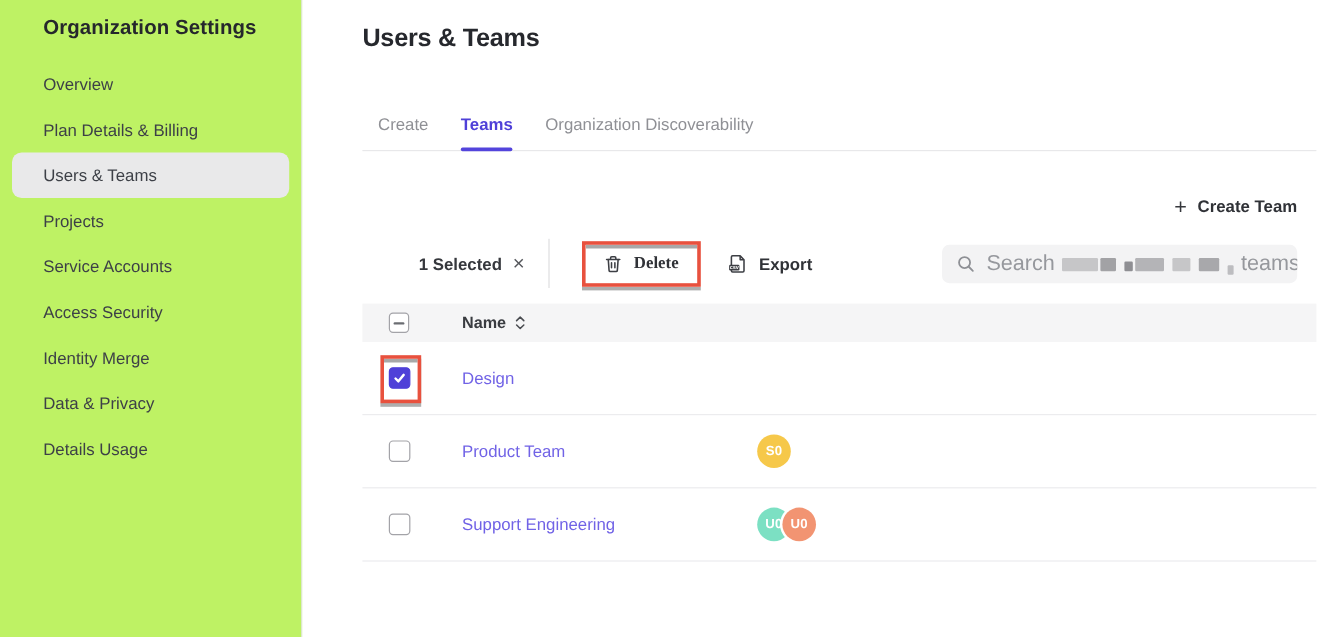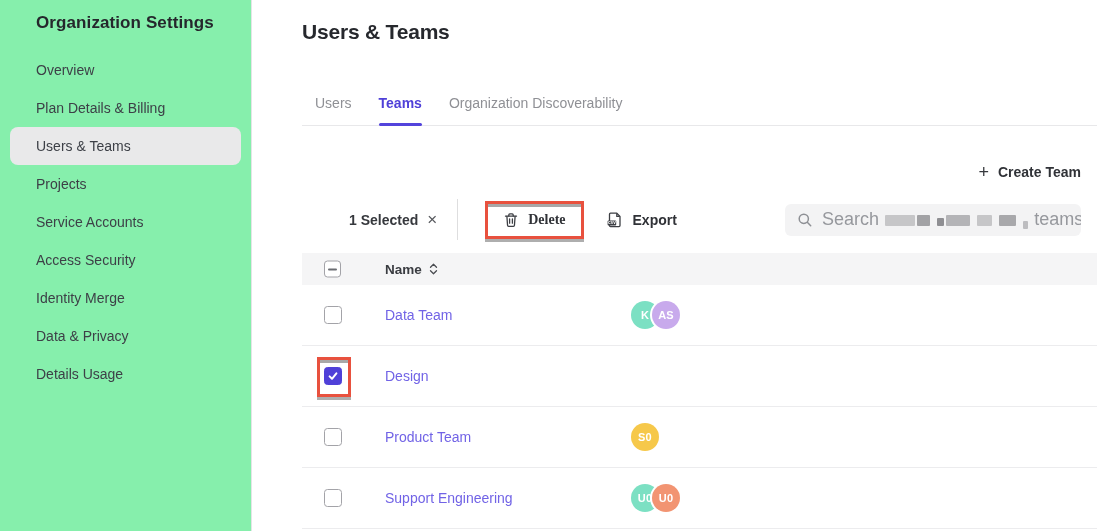--- a/index.html
+++ b/index.html
@@ -2,21 +2,21 @@
 <html><head>
 <meta charset="utf-8">
 <style>
   * { margin:0; padding:0; box-sizing:border-box; }
   html,body { width:1108px; height:531px; overflow:hidden; background:#fff;
     font-family:"Liberation Sans","DejaVu Sans",sans-serif; color:#2c2e33;
     -webkit-font-smoothing:antialiased; }
 
   
   .sidebar { position:absolute; left:0; top:0; width:252px; height:531px;
-    background:#86efac; border-right:1px solid #e4e4e6; }
+    background:#bef264; border-right:1px solid #e4e4e6; }
   .sidebar-title { padding:13px 0 0 36px; font-size:17px; font-weight:700; color:#25272c;
     letter-spacing:.1px; }
   .nav { margin-top:18px; }
   .nav-item { height:38px; line-height:38px; padding-left:36px; font-size:14px;
     color:#3d4047; cursor:pointer; }
   .nav-item.selected { background:#e9e9ea; border-radius:8px; margin:0 10px;
     padding-left:26px; }
 
   
   .main { position:absolute; left:252px; top:0; right:0; bottom:0; background:#fff; }
@@ -105,21 +105,21 @@
     <div class="nav-item">Identity Merge</div>
     <div class="nav-item">Data &amp; Privacy</div>
     <div class="nav-item">Details Usage</div>
   </div>
 </div>
 
 <div class="main">
   <div class="page-title">Users &amp; Teams</div>
 
   <div class="tabs">
-    <div class="tab">Users</div>
+    <div class="tab">Create</div>
     <div class="tab active">Teams</div>
     <div class="tab">Organization Discoverability</div>
   </div>
 
   <button class="create-team">
     <span class="plus-glyph">+</span>
     <span>Create Team</span>
   </button>
 
   <div class="controls">
@@ -182,28 +182,20 @@
         <span>Name</span>
         <span>
           <svg width="9" height="13" viewBox="0 0 9 13" fill="none" stroke="#4a4c51" stroke-width="1.3" stroke-linecap="round" stroke-linejoin="round">
             <path d="M1.5 4.7 4.5 1.8 7.5 4.7"></path>
             <path d="M1.5 8.3 4.5 11.2 7.5 8.3"></path>
           </svg>
         </span>
       </span>
     </div>
 
-    <div class="trow">
-      <span class="cb"></span>
-      <a class="team-link">Data Team</a>
-      <span class="avatars">
-        <span class="avatar" style="background: rgb(124, 224, 195);">K</span>
-        <span class="avatar" style="background: rgb(200, 170, 236);">AS</span>
-      </span>
-    </div>
 
     <div class="trow">
       <span class="cb checked">
         <svg width="12" height="12" viewBox="0 0 12 12" fill="none" stroke="#ffffff" stroke-width="2" stroke-linecap="round" stroke-linejoin="round">
           <path d="M2.6 6.4 5 8.8 9.4 3.4"></path>
         </svg>
       </span>
       <span class="annotation on-checkbox"></span>
       <a class="team-link">Design</a>
     </div>

